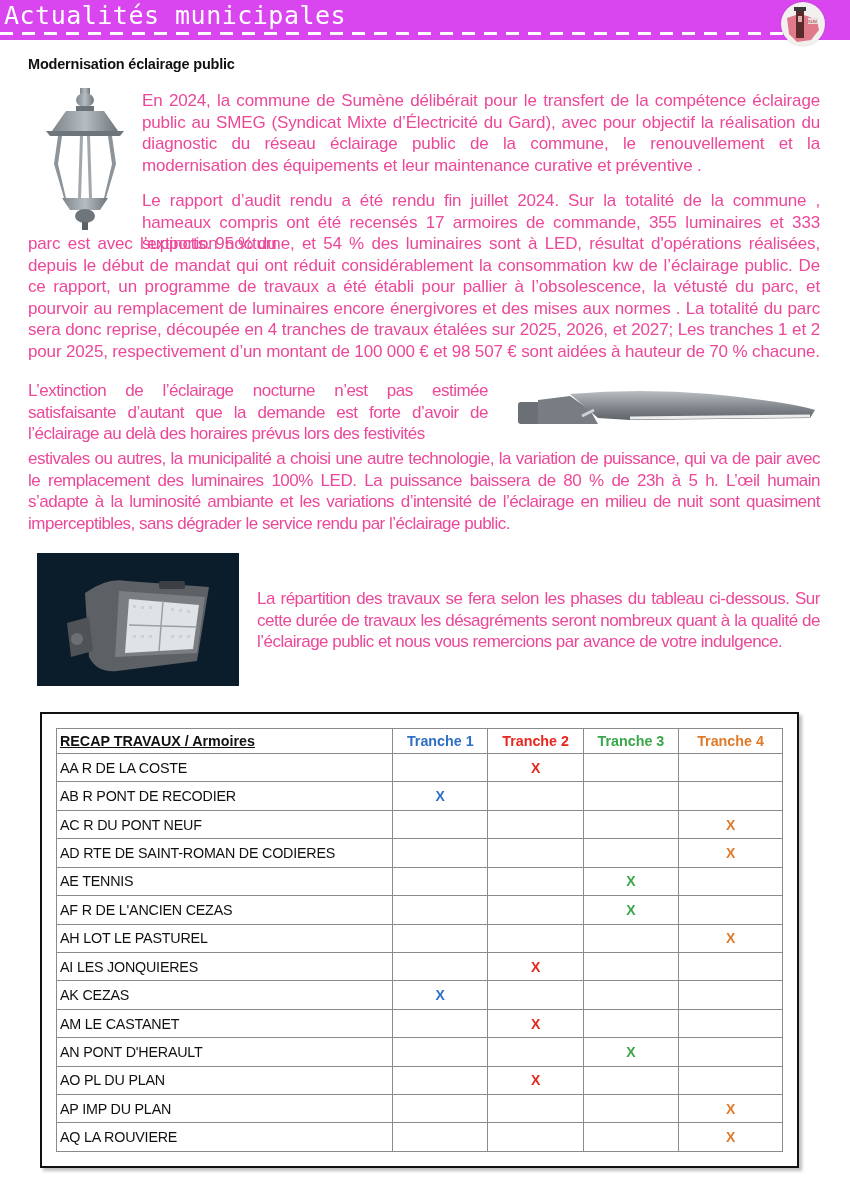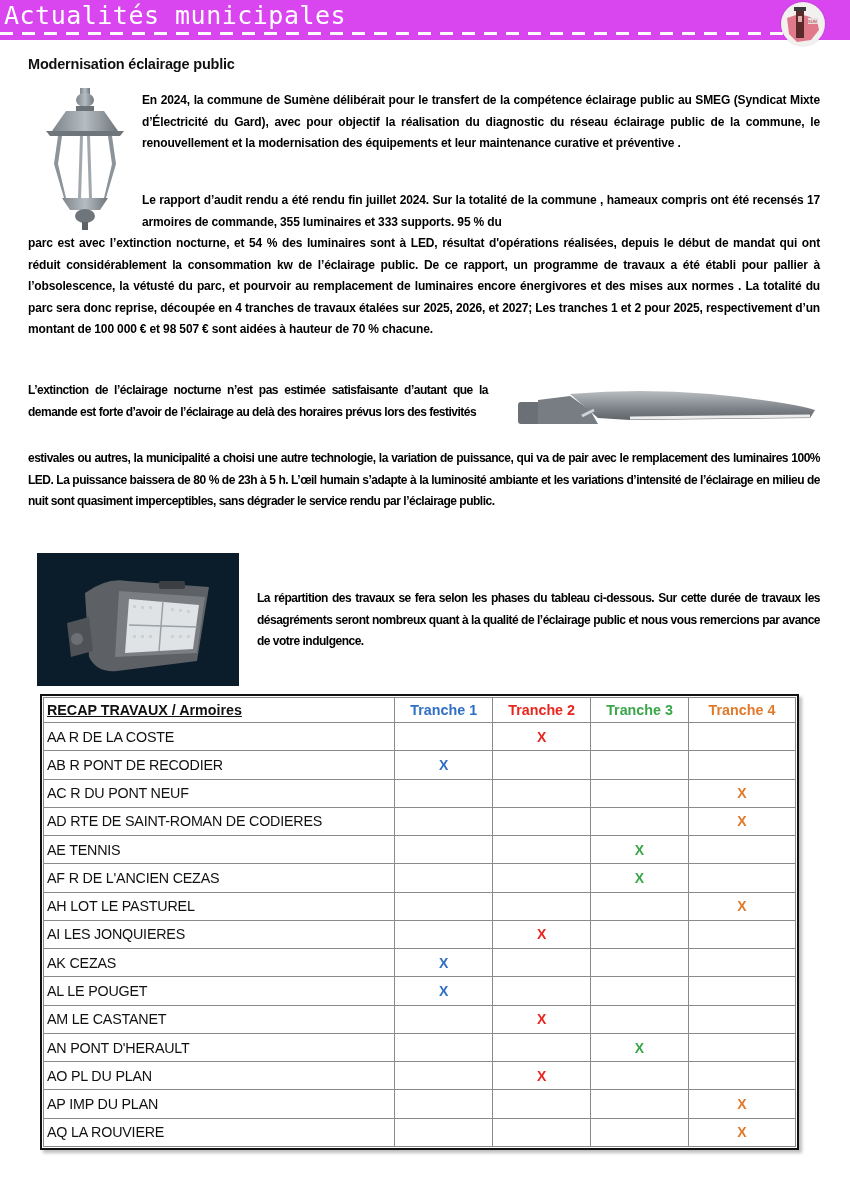--- a/index.html
+++ b/index.html
@@ -25,43 +25,43 @@
     box-shadow: 0 0 2px rgba(0,0,0,0.2);
   }
 
   .article-title {
     position: absolute; left: 28px; top: 56px;
     font-family: "Liberation Sans", sans-serif; font-weight: bold; font-size: 14.5px;
     color: #111; letter-spacing: -0.2px;
   }
 
   .body-text {
-    font-family: "Liberation Sans", sans-serif; font-size: 12px; line-height: 21.5px;
-    color: #000000; text-align: justify; letter-spacing: -0.15px; font-weight: bold;
+    font-family: "Liberation Sans", sans-serif; font-size: 17px; line-height: 21.5px;
+    color: #ec4899; text-align: justify; letter-spacing: -0.15px;
   }
   .p1 { position: absolute; left: 142px; top: 90px; width: 678px; }
   .p2-a { position: absolute; left: 142px; top: 190px; width: 678px; }
   .p2-b { position: absolute; left: 28px; top: 233px; width: 792px; }
   .p3-a { position: absolute; left: 28px; top: 380px; width: 460px; text-align: justify; }
   .p3-b { position: absolute; left: 28px; top: 448px; width: 792px; }
   .p4 { position: absolute; left: 257px; top: 588px; width: 563px; }
   .condensed { letter-spacing: -0.5px; }
   .last-left { text-align-last: left; }
 
   .img-lantern { position: absolute; left: 40px; top: 86px; width: 90px; height: 145px; }
   .img-streetlight { position: absolute; left: 510px; top: 380px; width: 315px; height: 50px; }
   .img-floodlight {
     position: absolute; left: 37px; top: 553px; width: 202px; height: 133px;
     background: #0b1c2b;
   }
 
   .table-wrap {
-    position: absolute; left: 40px; top: 694px; width: 759px; height: 456px;
+    position: absolute; left: 40px; top: 712px; width: 759px; height: 456px;
     border: 2px solid #111; box-shadow: 3px 3px 3px rgba(0,0,0,0.25);
-    padding: 1px;
+    padding: 14px;
   }
   table.recap {
     border-collapse: collapse; width: 100%; height: 100%;
     font-family: "Liberation Sans", sans-serif; font-size: 14.3px;
   }
   table.recap td, table.recap th {
     border: 1px solid #8a8a8a; height: 25px; padding: 0 3px;
   }
   table.recap th { font-weight: bold; }
   .col-name { width: 348px; text-align: left; }
@@ -235,27 +235,20 @@
           <td class="col-t col-t4"></td>
         </tr>
         <tr>
           <td class="col-name name-cell">AK CEZAS</td>
           <td class="col-t"><span class="mark" style="color: rgb(47, 111, 196);">X</span></td>
           <td class="col-t"></td>
           <td class="col-t"></td>
           <td class="col-t col-t4"></td>
         </tr>
         <tr>
-          <td class="col-name name-cell">AL LE POUGET</td>
-          <td class="col-t"><span class="mark" style="color: rgb(47, 111, 196);">X</span></td>
-          <td class="col-t"></td>
-          <td class="col-t"></td>
-          <td class="col-t col-t4"></td>
-        </tr>
-        <tr>
           <td class="col-name name-cell">AM LE CASTANET</td>
           <td class="col-t"></td>
           <td class="col-t"><span class="mark" style="color: rgb(232, 38, 30);">X</span></td>
           <td class="col-t"></td>
           <td class="col-t col-t4"></td>
         </tr>
         <tr>
           <td class="col-name name-cell">AN PONT D'HERAULT</td>
           <td class="col-t"></td>
           <td class="col-t"></td>

